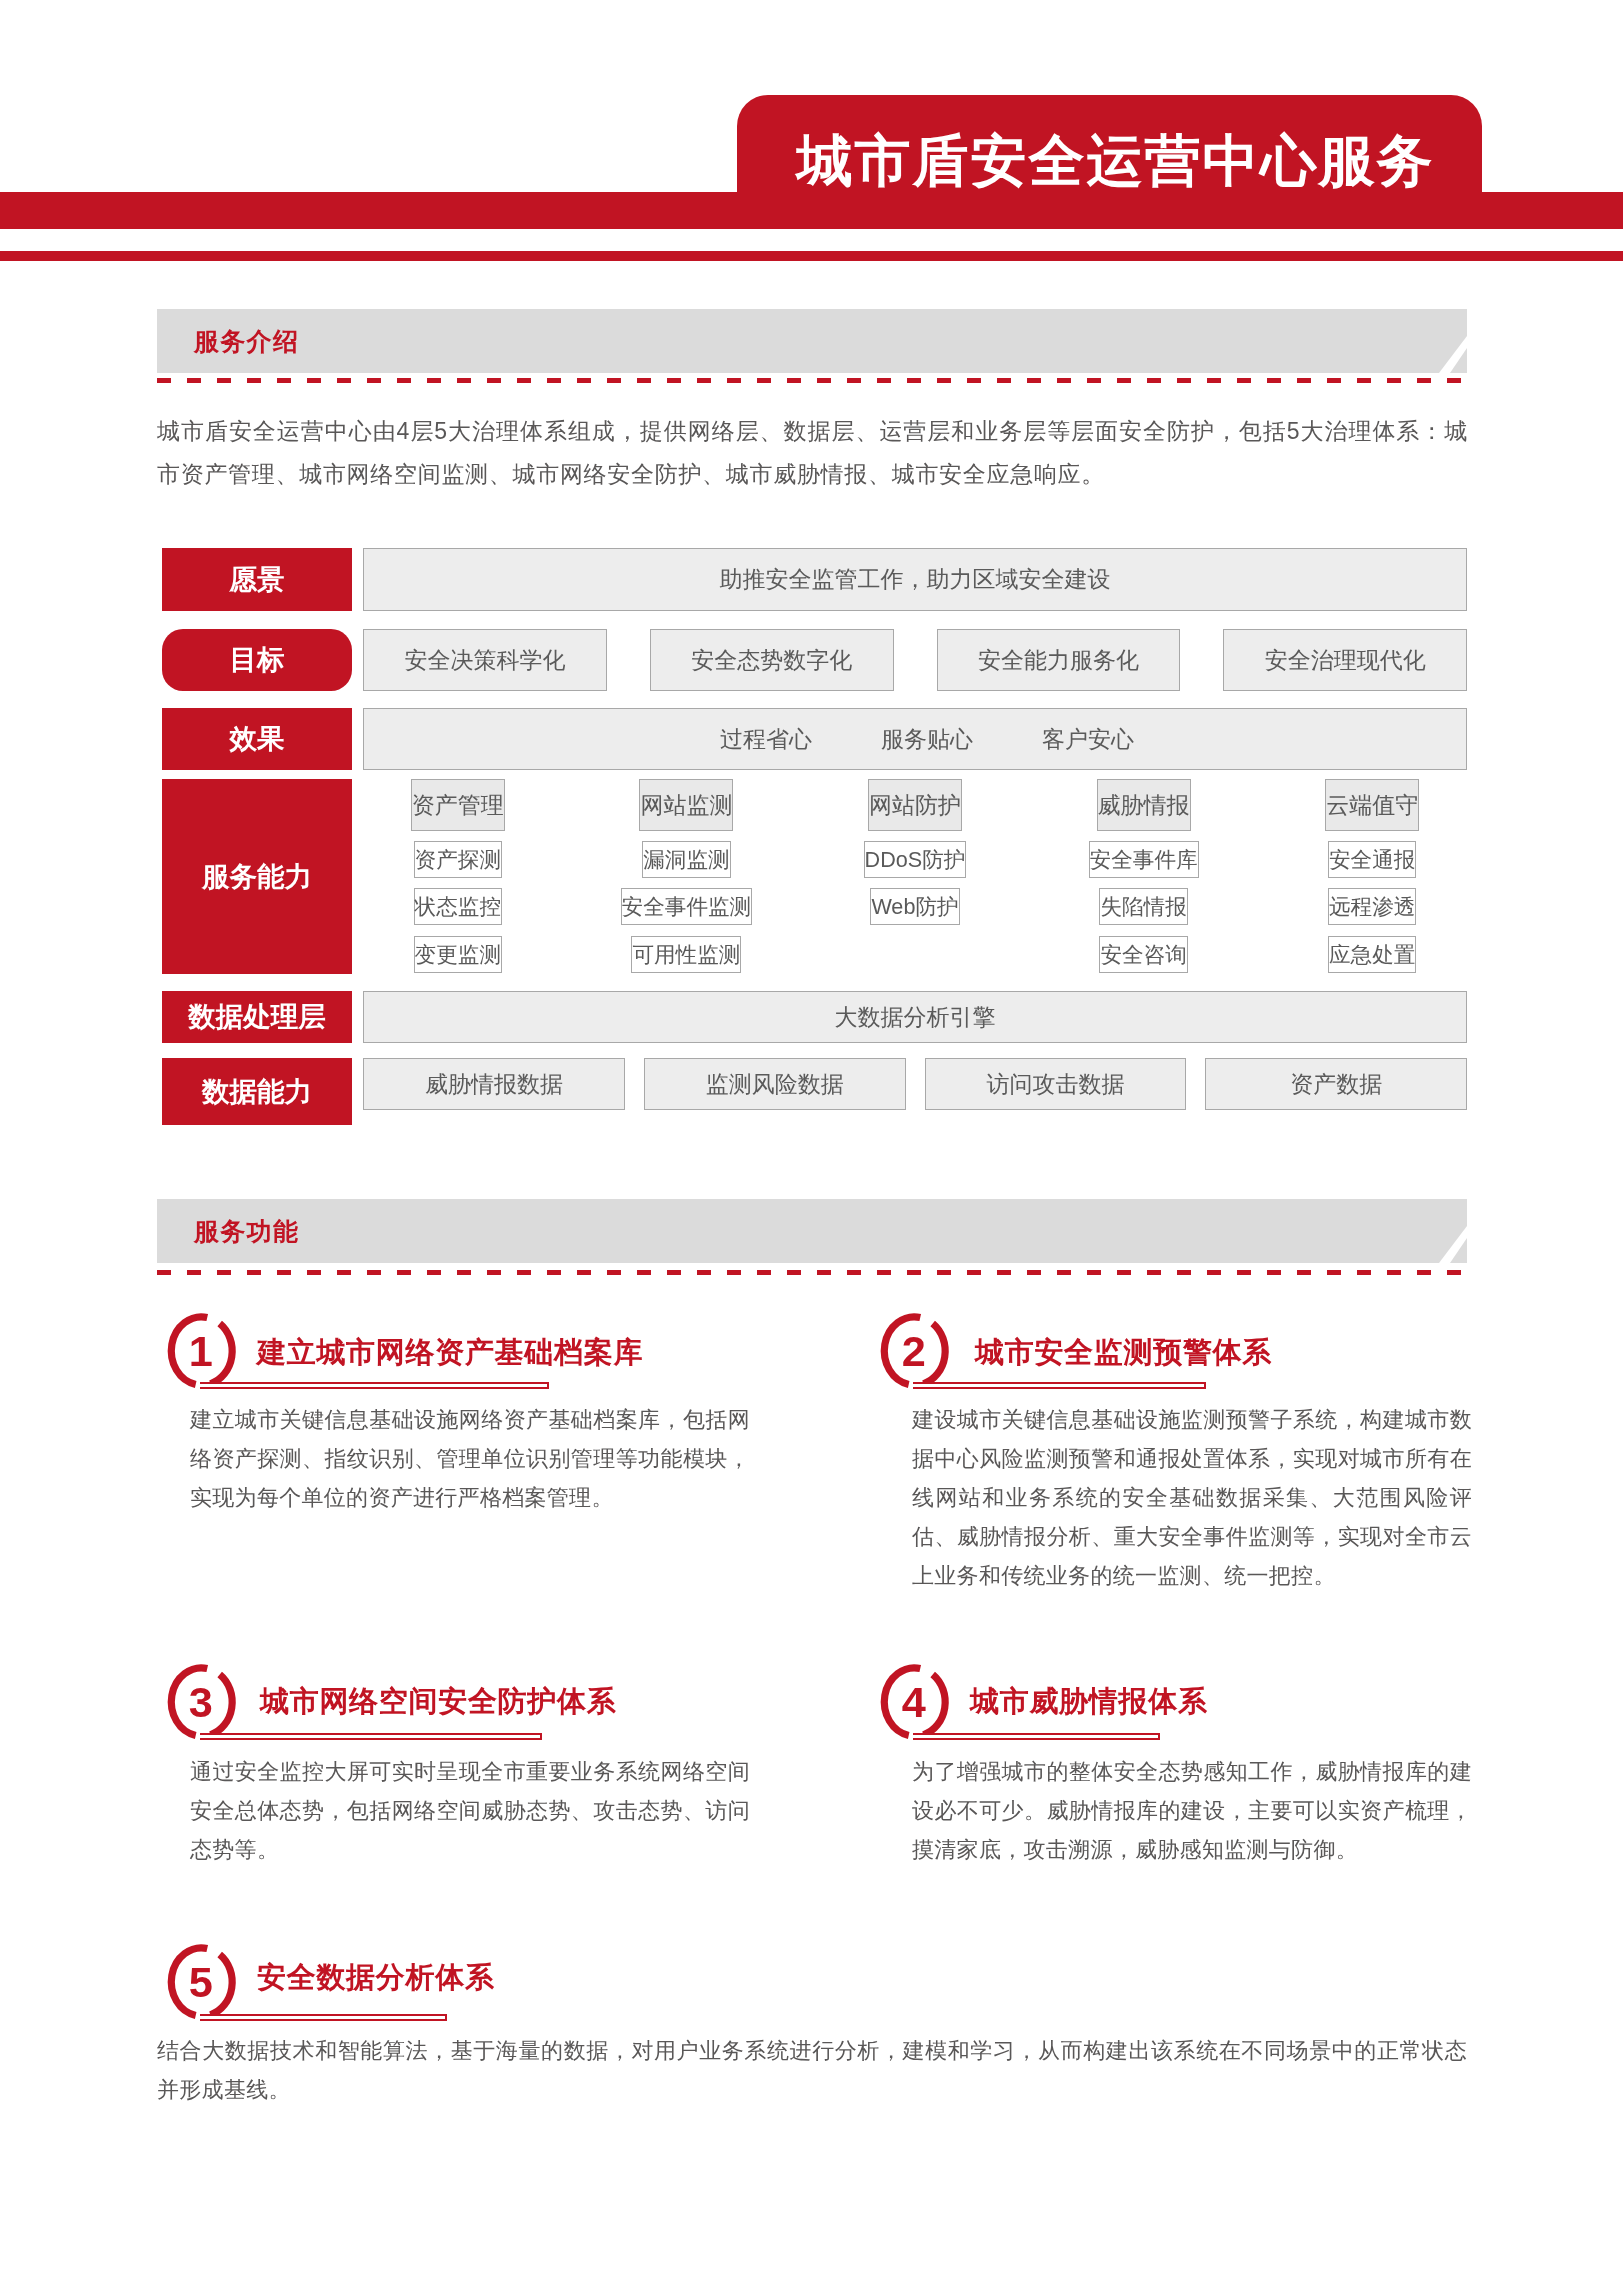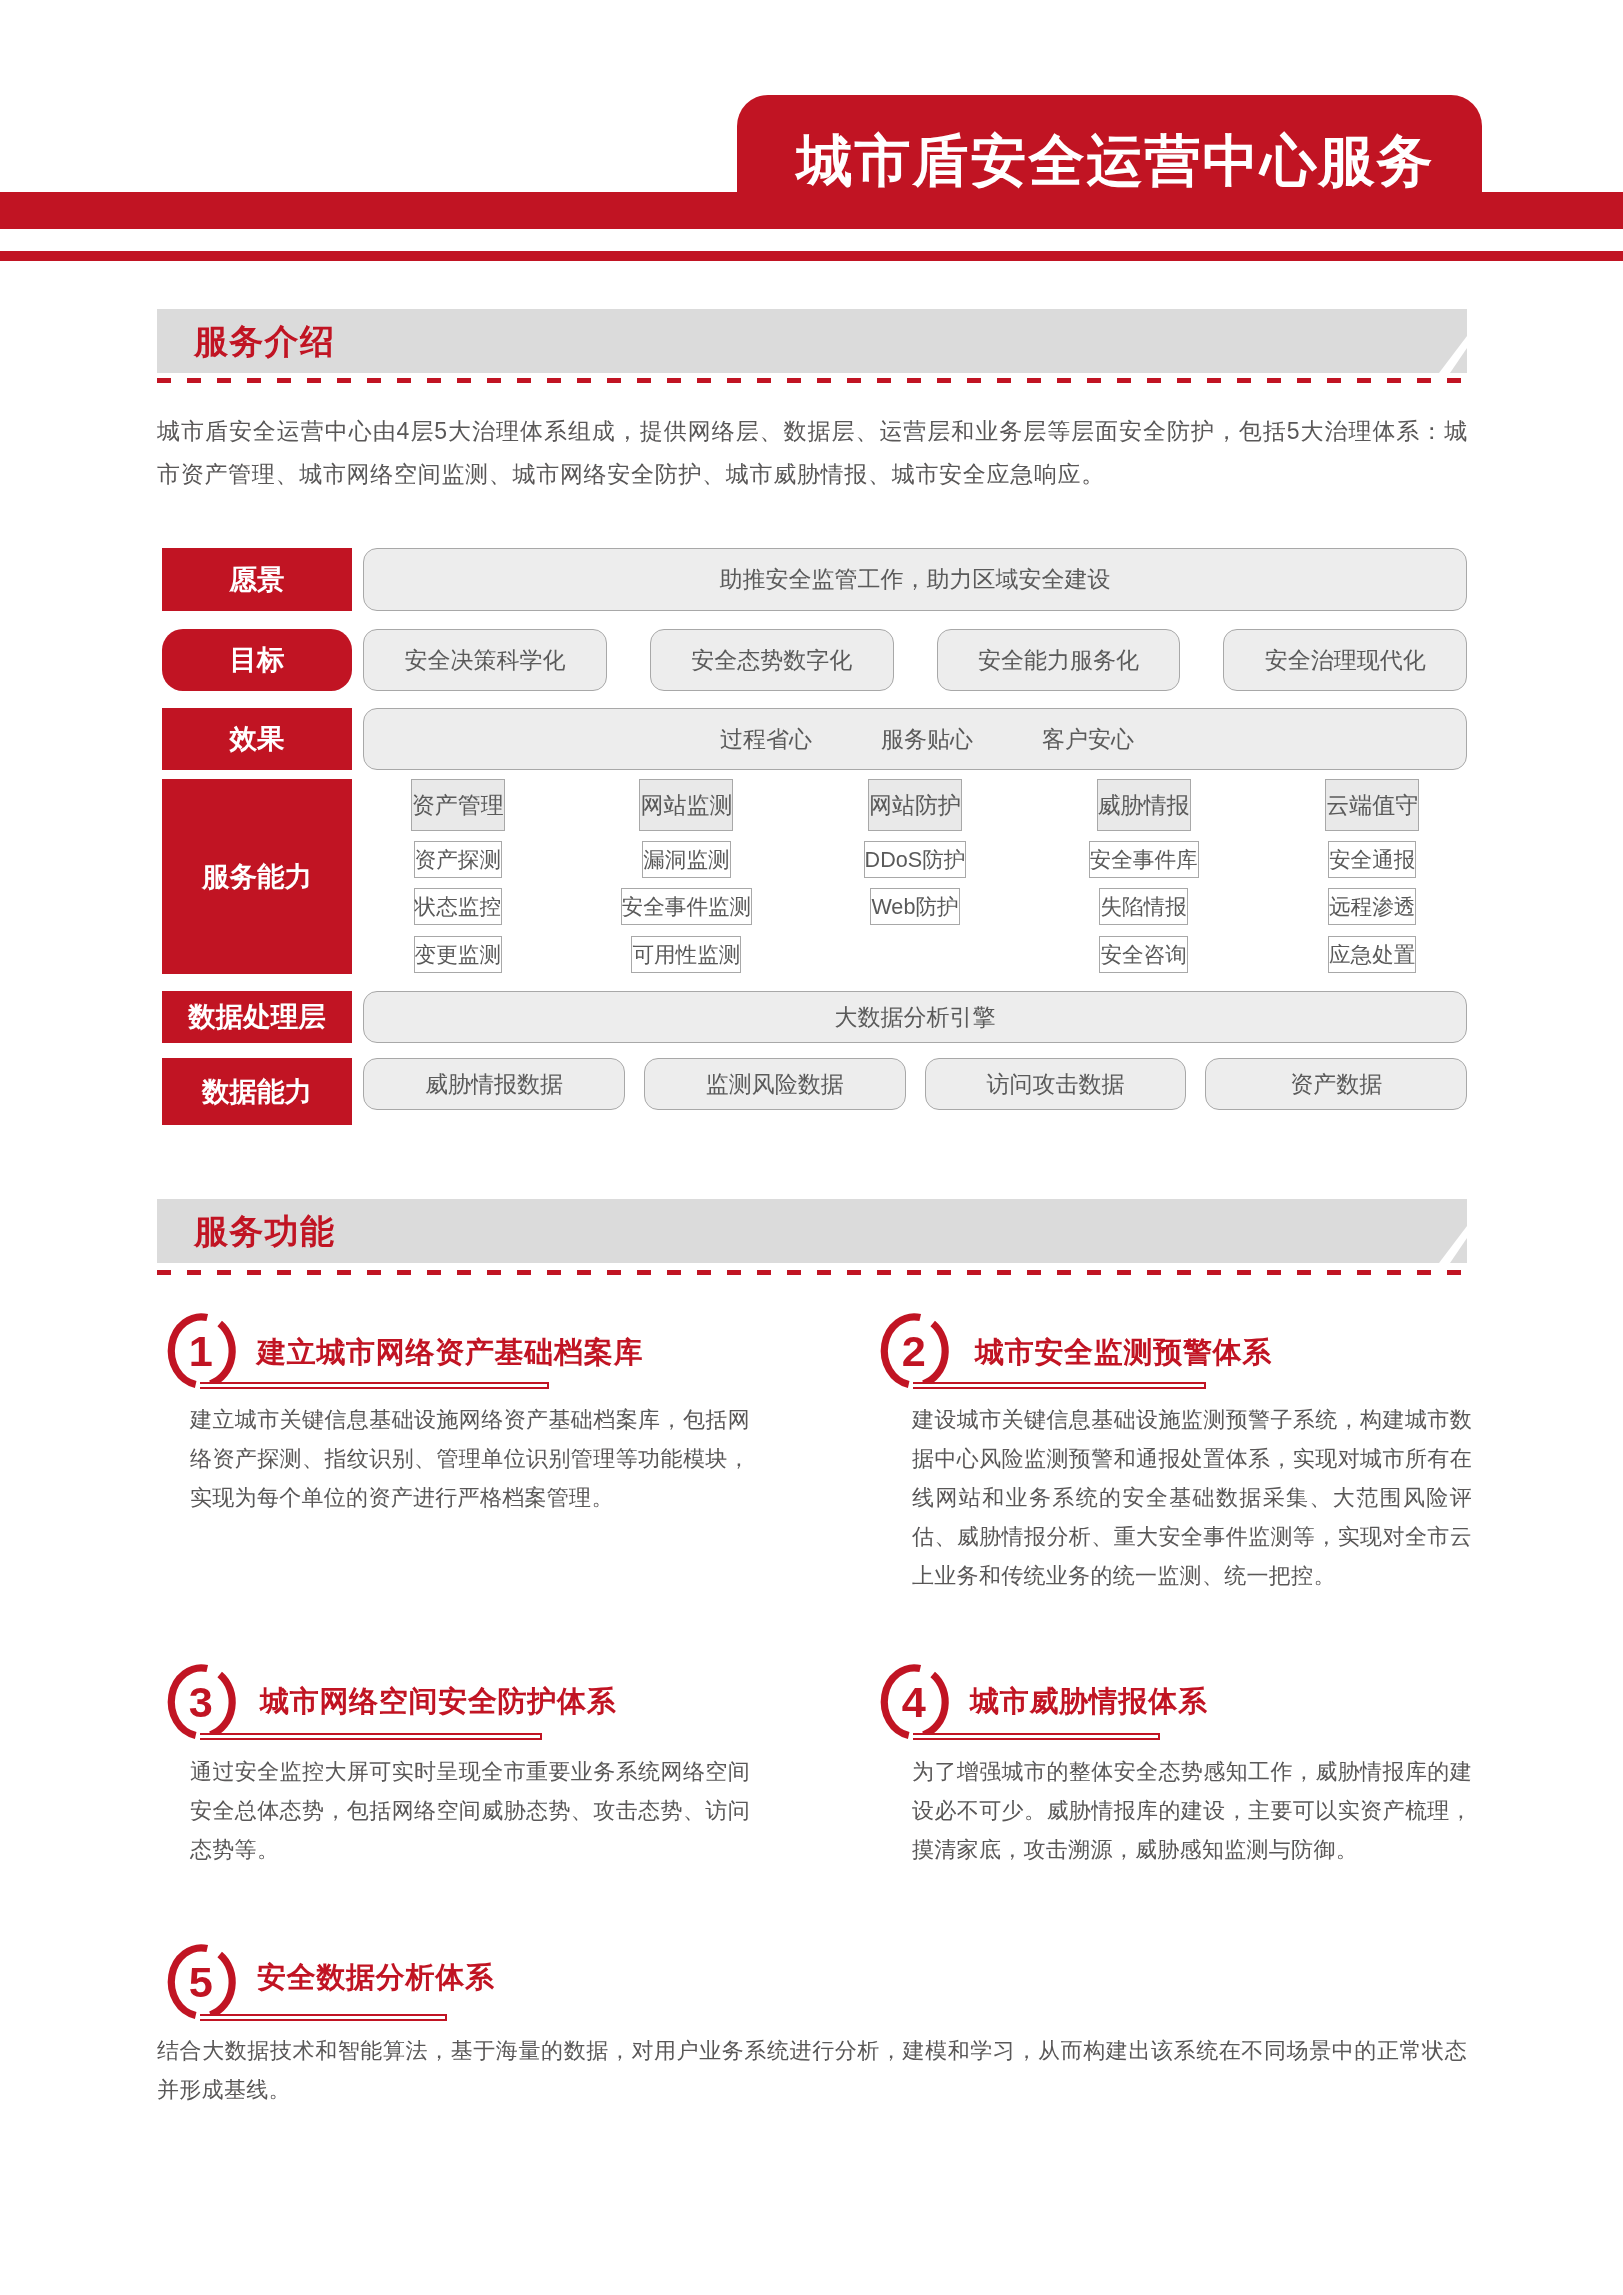--- a/index.html
+++ b/index.html
@@ -23,36 +23,36 @@
     display:flex;align-items:center;justify-content:center;padding-left:12px;
   }
   .titlebox .t{color:#fff;font-size:56px;font-weight:bold;letter-spacing:2px;white-space:nowrap;}
   
   .secbar{position:absolute;left:157px;width:1310px;height:64px;}
   .secbar .bg{position:absolute;inset:0;background:var(--bar-gray);
     clip-path:polygon(0 0,1310px 0,1310px 27px,1282px 64px,0 64px);}
   .secbar .corner{position:absolute;right:0;bottom:0;width:17px;height:25px;background:var(--bar-gray);
     clip-path:polygon(100% 0,100% 100%,0 100%);}
   .secbar .lbl{position:absolute;left:37px;top:0;height:81px;line-height:64px;
-    color:var(--red);font-size:34px;font-weight:bold;letter-spacing:1.3px;}
+    color:var(--red);font-size:25px;font-weight:bold;letter-spacing:1.3px;}
   .bar-intro{top:309px;}
   .bar-func{top:1199px;}
   .dashes{position:absolute;left:157px;width:1312px;height:4.6px;
     background-image:repeating-linear-gradient(to right,var(--red) 0,var(--red) 14.4px,transparent 14.4px,transparent 30px);}
   .dash-intro{top:378px;}
   .dash-func{top:1270px;}
   
   .intro-para{position:absolute;left:157px;top:410px;width:1311px;
     font-size:23px;line-height:43px;letter-spacing:0.7px;color:var(--text-gray);text-align:justify;}
   
   .rlabel{position:absolute;left:162px;width:190px;background:var(--red);color:#ffffff;
     font-weight:bold;font-size:27.5px;display:flex;align-items:center;justify-content:center;white-space:nowrap;}
   .cell{display:flex;align-items:center;justify-content:center;
     border:1.3px solid var(--cell-border);font-size:23px;color:#5a5a5a;box-sizing:border-box;white-space:nowrap;}
-  .cell-gray{background:var(--cell-gray);border-radius:14px;}
+  .cell-gray{background:var(--cell-gray);}
   .lab-vision{top:548px;height:63px;}
   .val-vision{position:absolute;left:363px;top:548px;width:1104px;height:63px;}
   .lab-goals{top:629px;height:62px;border-radius:21px;}
   .row-goals{position:absolute;left:363px;top:629px;width:1104px;height:62px;display:flex;gap:43px;}
   .row-goals .cell{flex:1;}
   .lab-effects{top:708px;height:62px;}
   .val-effects{position:absolute;left:363px;top:708px;width:1104px;height:62px;gap:69px;padding-left:24px;}
   .lab-cap{top:779px;height:195px;}
   .cap-cols{position:absolute;left:363px;top:779px;width:1104px;display:flex;gap:39px;}
   .cap-col{flex:1;display:flex;flex-direction:column;align-items:center;}

